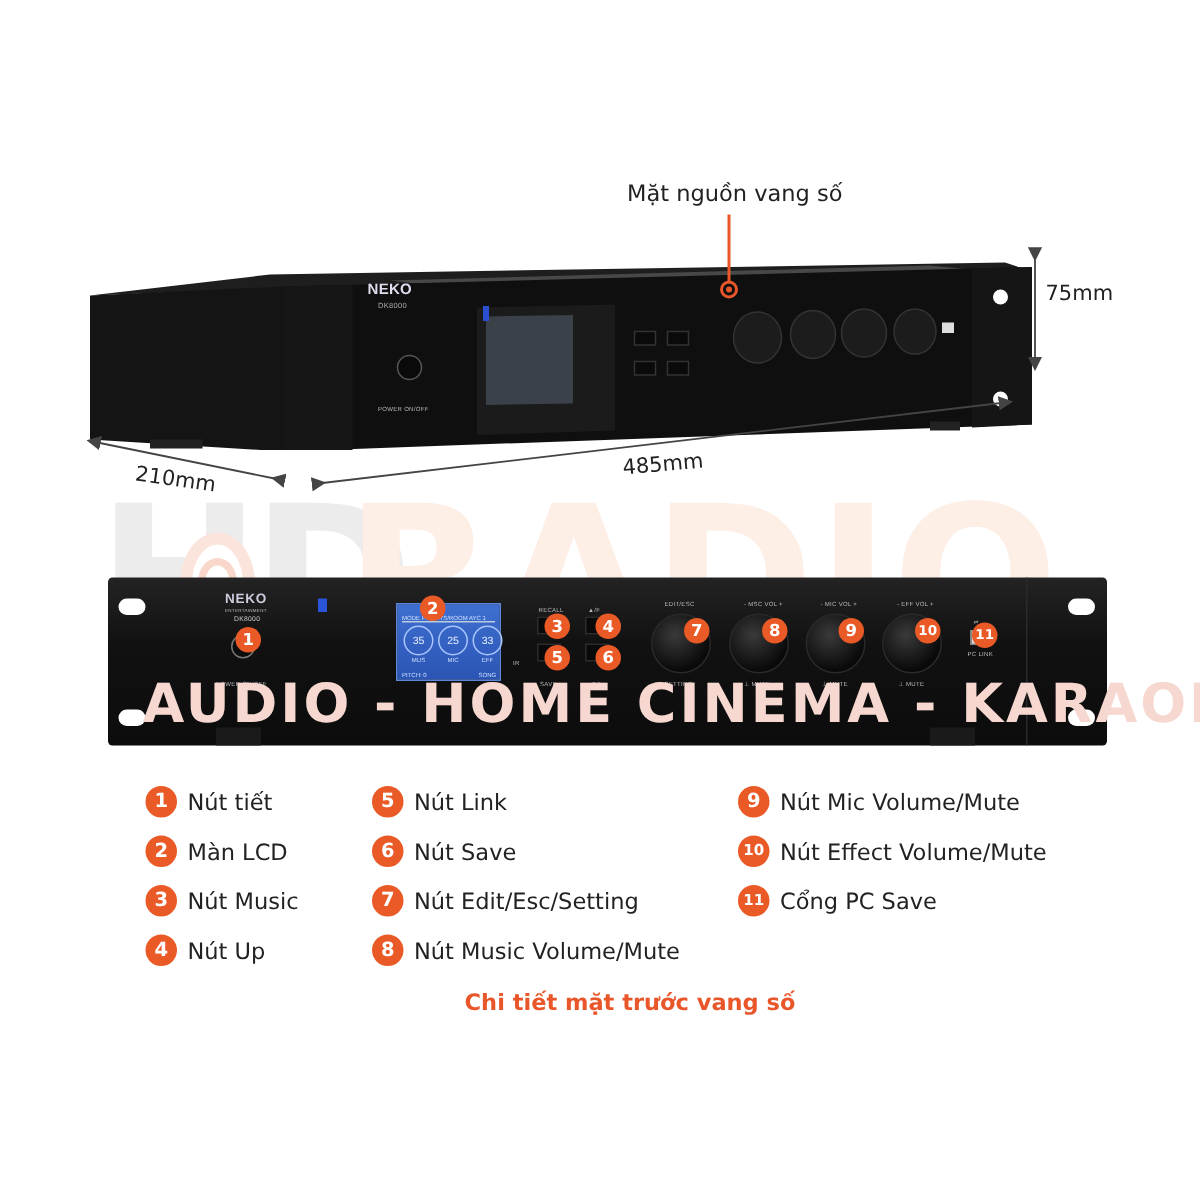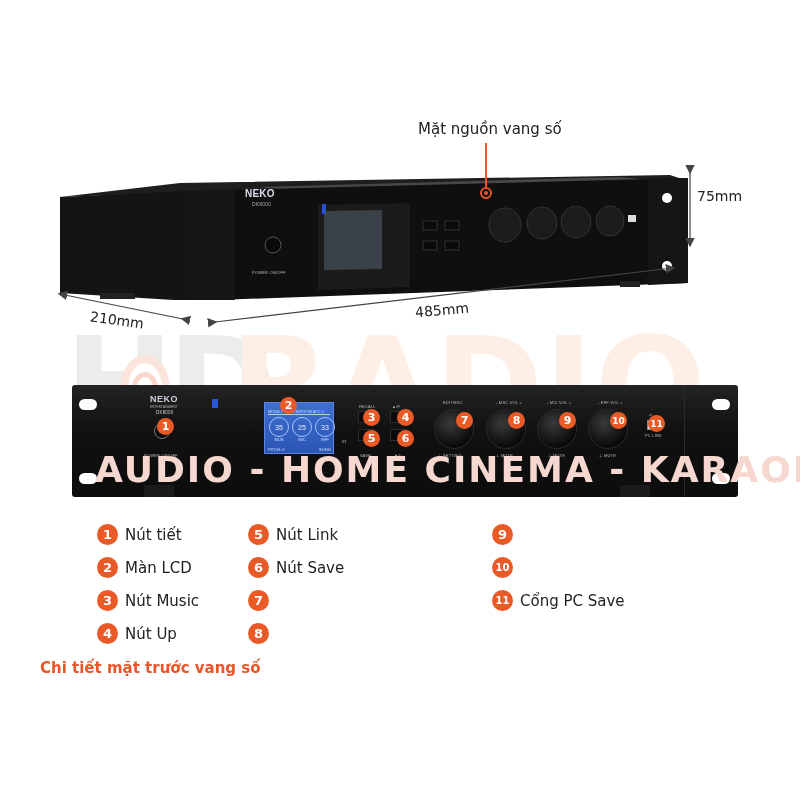--- a/index.html
+++ b/index.html
@@ -34,21 +34,21 @@
   .knob { width: 40px; height: 40px; border-radius: 50%; background: radial-gradient(circle at 40% 35%, #3a3a3a, #0a0a0a 70%); border: 1px solid #2a2a2a; }
   .power-knob { width: 16px; height: 16px; border-radius: 50%; border: 1px solid #777; background: #0d0d0d; }
   .btn-sq { width: 16px; height: 12px; background: #0a0a0a; border: 1px solid #2c2c2c; }
   .panel-text { font-size: 4px; color: #bbb; white-space: nowrap; letter-spacing: 0.2px; }
   .badge { width: 17px; height: 17px; border-radius: 50%; background: #ea5a27; color: #fff; font-size: 11px; font-weight: bold; display: flex; align-items: center; justify-content: center; font-family: "DejaVu Sans", sans-serif; }
   .usb { width: 12px; height: 10px; background: #ddd; border: 1px solid #888; }
 
   
   .legend-item { display: flex; align-items: center; gap: 7px; font-size: 15px; color: #222; font-family: "DejaVu Sans", sans-serif; white-space: nowrap; }
   .legend-badge { width: 21px; height: 21px; border-radius: 50%; background: #ea5a27; color: #fff; font-size: 13px; font-weight: bold; display: flex; align-items: center; justify-content: center; flex: none; }
-  .caption { left: 0; width: 800px; top: 659px; color: #e8562a; font-weight: bold; font-size: 15px; font-family: "DejaVu Sans", sans-serif; padding-left: 40px; }
+  .caption { left: 0; width: 800px; top: 659px; text-align: center; color: #e8562a; font-weight: bold; font-size: 15px; font-family: "DejaVu Sans", sans-serif; padding-left: 40px; }
 </style>
 </head>
 <body>
 
 <div class="abs wm-hd">HD</div>
 <div class="abs wm-ring"></div>
 <div class="abs wm-ring-inner"></div>
 <div class="abs wm-radio">RADIO</div>
 
 <div class="abs dev-top">
@@ -214,31 +214,35 @@
   <div class="legend-item">
       <span class="legend-badge">5</span>
       <span>Nút Link</span>
     </div>
   <div class="legend-item">
       <span class="legend-badge">6</span>
       <span>Nút Save</span>
     </div>
   <div class="legend-item">
       <span class="legend-badge">7</span>
+      <span>Nút Edit/Esc/Setting</span>
     </div>
   <div class="legend-item">
       <span class="legend-badge">8</span>
+      <span>Nút Music Volume/Mute</span>
     </div>
 </div>
 <div class="abs" style="left:492px;top:524px;display:flex;flex-direction:column;gap:12px;">
   <div class="legend-item">
       <span class="legend-badge">9</span>
+      <span>Nút Mic Volume/Mute</span>
     </div>
   <div class="legend-item">
       <span class="legend-badge" style="font-size:10px;">10</span>
+      <span>Nút Effect Volume/Mute</span>
     </div>
   <div class="legend-item">
       <span class="legend-badge" style="font-size:10px;">11</span>
       <span>Cổng PC Save</span>
     </div>
 </div>
 
 <div class="abs caption">Chi tiết mặt trước vang số</div>
 
 </body></html>

